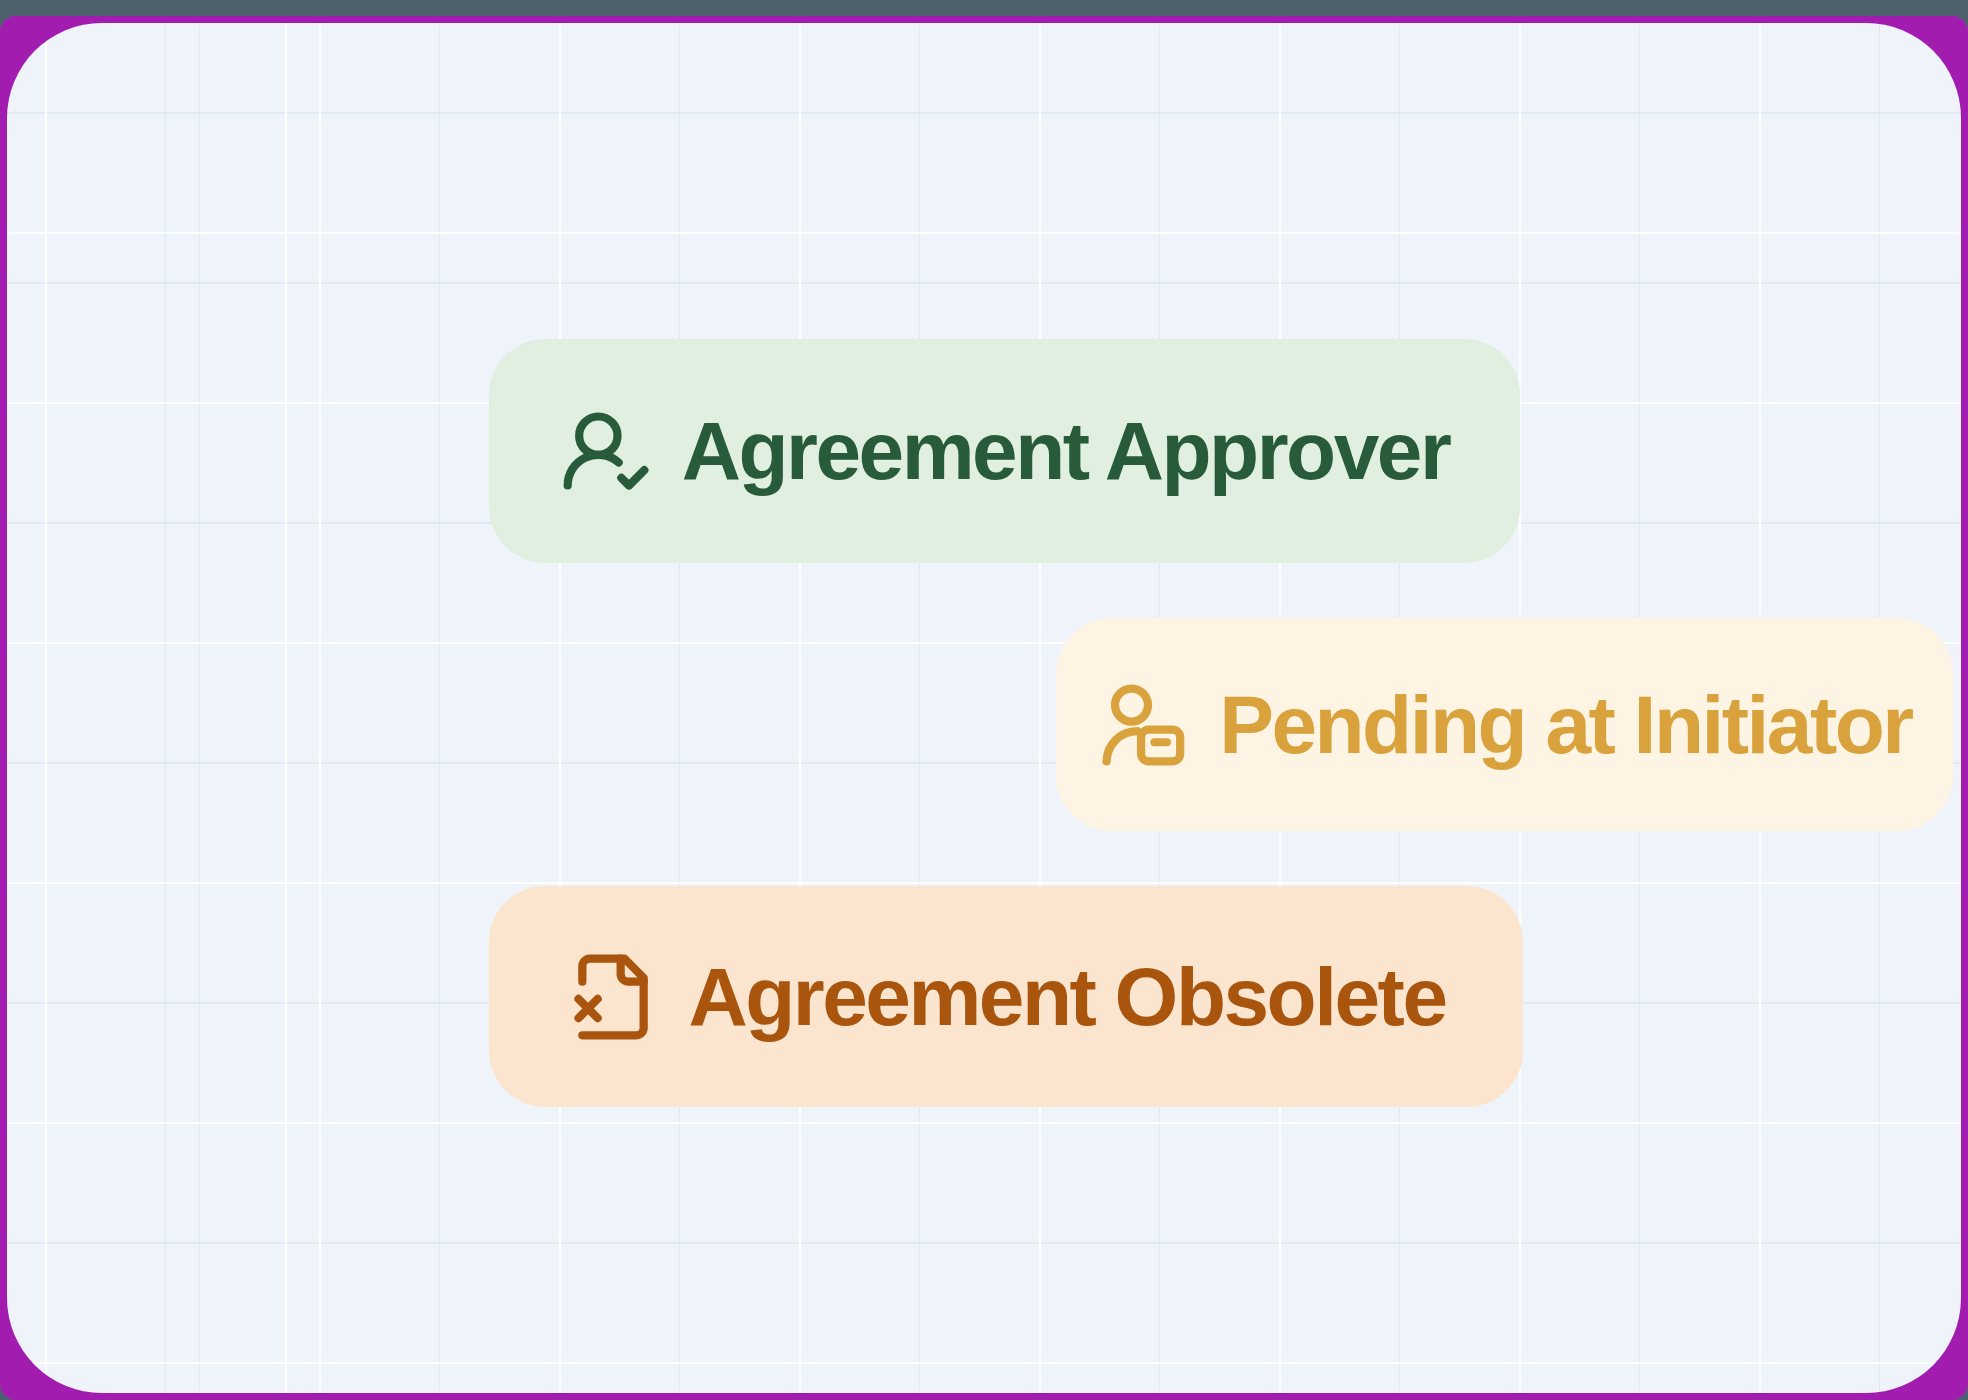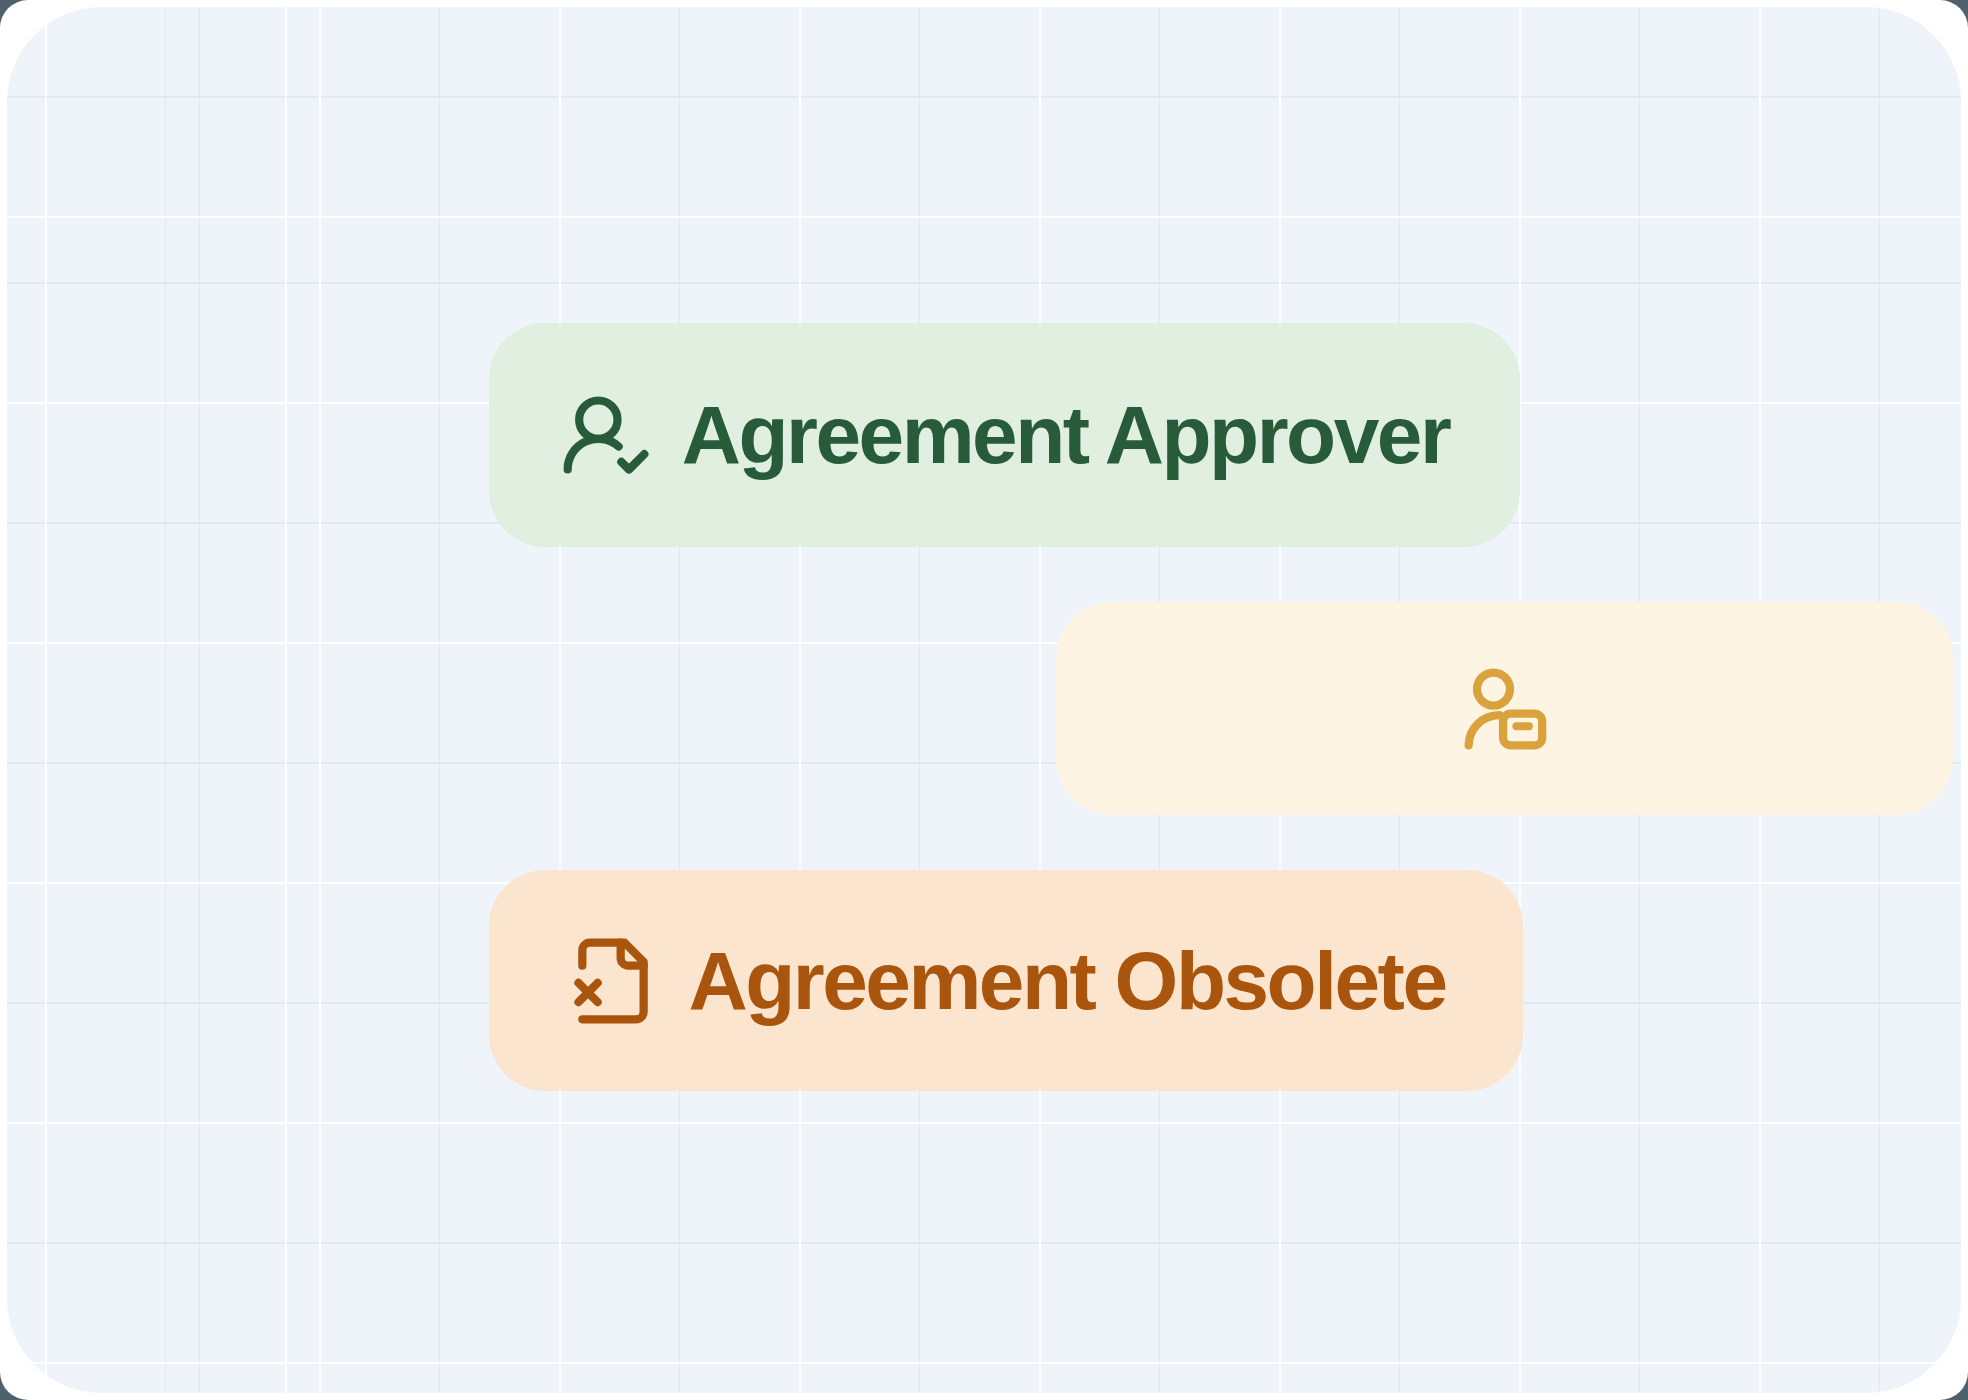--- a/index.html
+++ b/index.html
@@ -8,22 +8,23 @@
     width: 1968px;
     height: 1400px;
     overflow: hidden;
     font-family: "Liberation Sans", sans-serif;
   }
   body { background: #4d626d; position: relative; }
 
   .card-ring {
     position: absolute;
     inset: 0;
-    background: #ffffff;
-    border-radius: 28px;
+    background: #a21caf;
+    border-radius: 16px;
+    margin-top: 16px;
   }
   .canvas {
     position: absolute;
     inset: 7px;
     background-color: #eef4f9;
     border-radius: 95px;
     overflow: hidden;
     
     background-image:
       repeating-linear-gradient(90deg, rgba(255,255,255,0.95) 0 2px, transparent 2px 240px),
@@ -78,20 +79,21 @@
     </div>
 
 
     <div class="badge badge-initiator" style="background: rgb(253, 244, 227); color: rgb(217, 162, 60);">
       <svg viewBox="0 0 24 24" aria-hidden="true">
         <circle cx="9" cy="6.8" r="4.3"></circle>
         <path d="M2.5 21.5a8 8 0 0 1 8-7.9"></path>
         <rect x="11.5" y="13.2" width="10.2" height="8.3" rx="2"></rect>
         <path d="M15 16.5h3.2"></path>
       </svg>
+      <span class="badge-label">Pending at Initiator</span>
     </div>
 
     <div class="badge badge-obsolete" style="background: rgb(252, 229, 206); color: rgb(170, 85, 14);">
       <svg viewBox="0 0 24 24" aria-hidden="true">
         <path d="M4 22h14a2 2 0 0 0 2-2V7l-5-5H6a2 2 0 0 0-2 2v4"></path>
         <path d="M14 2v4a2 2 0 0 0 2 2h4"></path>
         <path d="m3 12.5 5 5"></path>
         <path d="m8 12.5-5 5"></path>
       </svg>
       <span class="badge-label">Agreement Obsolete</span>

